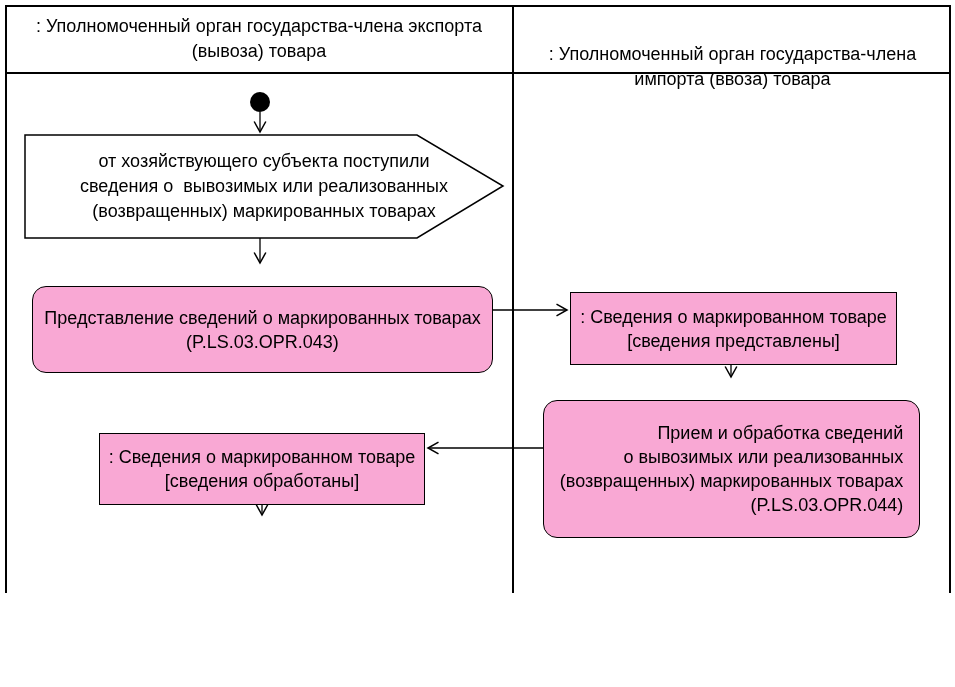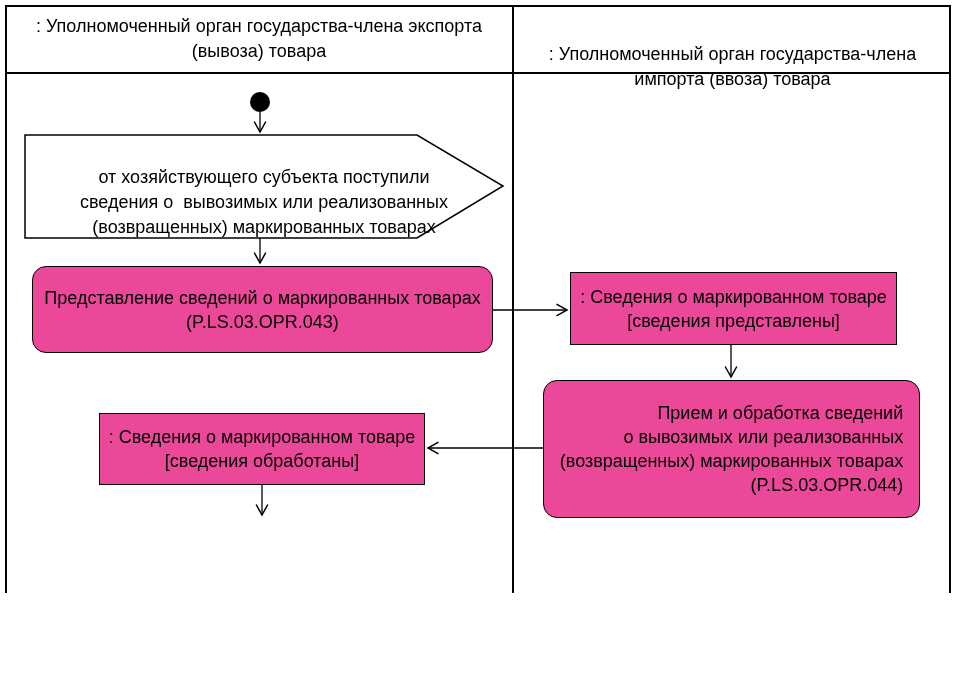--- a/index.html
+++ b/index.html
@@ -34,30 +34,31 @@
     font-size: 18px; line-height: 25px;
     white-space: pre-wrap;
   }
   .lane-header.left  { left: 5px;   top: 5px; width: 508px; height: 68px; }
   .lane-header.right { left: 514px; top: 5px; width: 437px; height: 68px; margin-top: 28px; }
   svg.connectors { position: absolute; left: 0; top: 0; }
   .node {
     position: absolute;
     display: flex; align-items: center; justify-content: center;
     text-align: center;
-    background: #ec4899;
+    background: #f9a8d4;
     border: 1.5px solid #000;
     box-sizing: border-box;
     font-size: 18px; line-height: 24px;
     white-space: pre-wrap;
+    margin-top: 20px;
   }
   .node.rounded { border-radius: 14px; }
   .pentagon-label {
     position: absolute;
-    left: 25px; top: 151px; width: 478px; height: 103px;
+    left: 25px; top: 135px; width: 478px; height: 103px;
     display: flex; align-items: center; justify-content: center;
     text-align: center;
     font-size: 18px; line-height: 25px;
     white-space: pre-wrap;
   }
   .n-action-043 { left: 32px;  top: 266px; width: 461px; height: 87px; }
   .n-obj-presented { left: 570px; top: 272px; width: 327px; height: 73px; }
   .n-action-044 { left: 543px; top: 380px; width: 377px; height: 138px; text-align: right; }
   .n-obj-processed { left: 99px;  top: 413px; width: 326px; height: 72px; }
   .n-action-045 { left: 30px;  top: 518px; width: 463px; height: 100px; }

